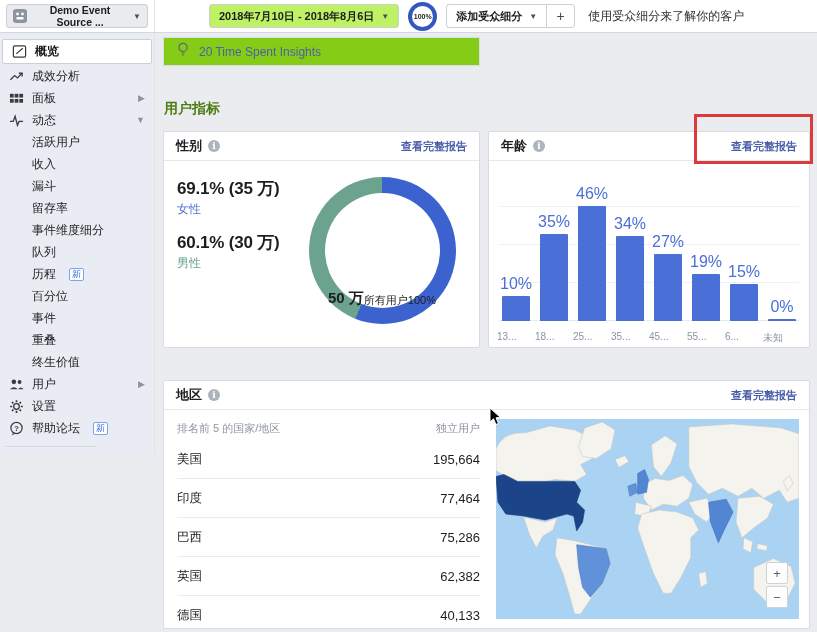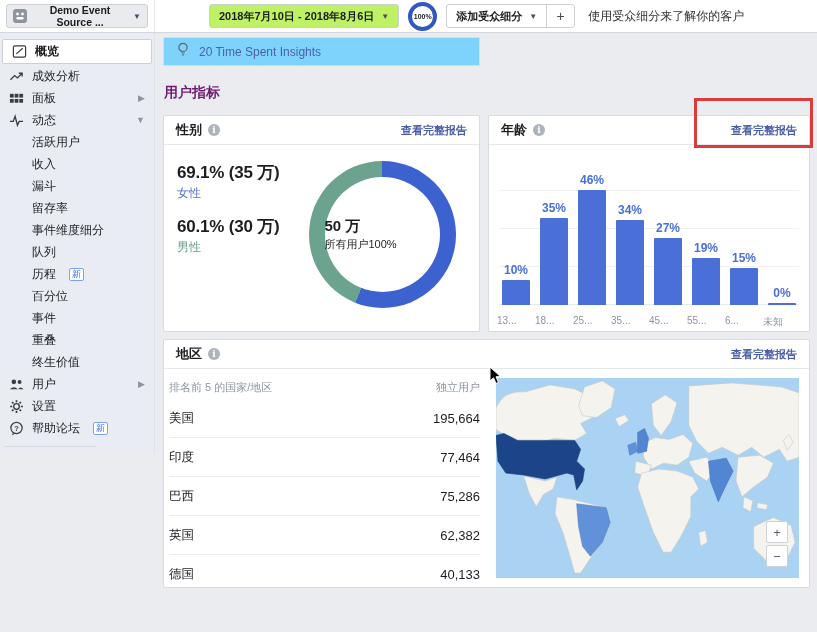--- a/index.html
+++ b/index.html
@@ -26,61 +26,61 @@
   .sidebar::after { content:""; position:absolute; bottom:7px; left:4px; width:92px; border-top:1px solid #d6dae1; }
   .sb-item { display:flex; align-items:center; gap:8px; height:22px; padding:0 9px; font-size:12px; color:#1c1e21; cursor:pointer; }
   .sb-item.sub { padding-left:32px; }
   .sb-item.sel { background:#fff; border:1px solid #ccd0d5; border-radius:2px; margin:0 2px 1px 2px; height:25px; font-weight:bold; }
   .sb-ico { width:15px; height:15px; display:flex; align-items:center; }
   .sb-chev { margin-left:auto; color:#8d949e; font-size:9px; }
   .sb-badge { margin-left:5px; border:1px solid #7aa3ef; color:#3d6ad6; background:#fff; font-size:9px; line-height:11px; padding:0 2px; border-radius:2px; }
 
   .content { flex:1; padding:4px 7px 0 8px; background:#eaecf0; position:relative; }
 
-  .insights-bar { width:317px; height:29px; background:#7dd3fc; border:1px solid #dadde1; display:flex; align-items:center; gap:9px; padding:0 12px; }
+  .insights-bar { width:317px; height:29px; background:#84cc16; border:1px solid #dadde1; display:flex; align-items:center; gap:9px; padding:0 12px; }
   .insights-link { font-size:12px; color:#4c5fa9; text-decoration:none; cursor:pointer; }
 
-  .section-title { font-size:14px; font-weight:bold; color:#701a75; margin:18px 0 13px 1px; }
+  .section-title { font-size:14px; font-weight:bold; color:#4d7c0f; margin:34px 0 13px 1px; }
 
   .cards-row { display:flex; gap:8px; position:relative; }
   .card { background:#fff; border:1px solid #d8dbe0; border-radius:2px; }
   .card-head { height:29px; display:flex; align-items:center; gap:6px; padding:0 12px; border-bottom:1px solid #e6e8eb; }
   .card-title { font-size:13px; font-weight:bold; color:#1c1e21; }
   .info-icon { width:12px; height:12px; border-radius:50%; background:#aeb4bb; color:#fff; font-size:9px; font-weight:bold; display:flex; align-items:center; justify-content:center; font-family:"DejaVu Serif",serif; }
   .card-link { margin-left:auto; font-size:11px; font-weight:bold; color:#4c5fa9; cursor:pointer; }
 
   
   .gender-card { width:317px; height:217px; }
   .gender-body { display:flex; padding:16px 10px 0 13px; }
   .g-stats { width:118px; }
   .g-pct { font-size:17px; font-weight:bold; color:#1c1e21; letter-spacing:-0.2px; }
   .g-label { font-size:12px; margin:1px 0 13px 0; }
   .donut-wrap { flex:1; display:flex; justify-content:center; }
   .donut { width:147px; height:147px; border-radius:50%; position:relative; }
-  .donut-hole { position:absolute; inset:16px; border-radius:50%; background:#fff; display:flex; flex-direction:column; align-items:flex-start; justify-content:center; }
+  .donut-hole { position:absolute; inset:16px; border-radius:50%; background:#fff; display:flex; flex-direction:row; align-items:flex-end; justify-content:center; }
   .donut-val { font-size:15px; font-weight:bold; color:#1c1e21; }
   .donut-sub { font-size:11px; color:#1c1e21; margin-top:1px; }
 
   
   .age-card { flex:1; height:217px; position:relative; }
   .age-body { position:relative; height:186px; padding:0 8px; }
   .gridline { position:absolute; left:10px; right:10px; height:1px; background:#f0f1f4; }
   .baseline { background:#e7e9ed; }
   .age-chart { position:absolute; left:8px; right:8px; bottom:26px; top:6px; display:flex; align-items:flex-end; }
   .age-slot { flex:1; display:flex; flex-direction:column; align-items:center; justify-content:flex-end; }
-  .bar-val { font-size:12px; font-weight:bold; color:#4a6fd6; margin-bottom:3px; }
+  .bar-val { font-size:16px; font-weight:normal; color:#4a6fd6; margin-bottom:3px; }
   .bar { width:28px; background:#4a6fd6; border-radius:1px 1px 0 0; }
   .age-xlabels { position:absolute; left:8px; right:8px; bottom:2px; display:flex; }
   .age-xlabels span { flex:1; text-align:left; font-size:10px; color:#8d949e; }
   .red-box { position:absolute; left:531px; top:-17px; width:119px; height:50px; border:3px solid #dc3b3b; z-index:6; pointer-events:none; }
 
   
-  .region-card { width:647px; height:249px; margin-top:7px; position:relative; }
+  .region-card { width:647px; height:249px; margin-top:32px; position:relative; }
   .region-body { display:flex; height:219px; }
-  .region-table { width:332px; padding:0 16px 0 5px; }
+  .region-table { width:332px; padding:0 16px 0 13px; }
   .rt-head { display:flex; justify-content:space-between; font-size:11px; color:#8d949e; padding:11px 0 4px; }
   .rt-row { display:flex; justify-content:space-between; align-items:center; font-size:12.5px; color:#1c1e21; padding:10.5px 0; border-bottom:1px solid #eaebee; }
   .rt-row:last-child { border-bottom:none; }
   .map-wrap { flex:1; margin:9px 10px 10px 0; position:relative; }
   .map-wrap svg { display:block; width:100%; height:100%; }
   .map-zoom { position:absolute; right:11px; bottom:11px; display:flex; flex-direction:column; gap:2px; }
   .map-zoom button { width:22px; height:22px; background:#fdfdfd; border:1px solid #cfd2d6; border-radius:2px; font-size:13px; color:#5a5f66; cursor:pointer; line-height:1; }
   .cursor { position:absolute; left:325px; top:26px; z-index:7; pointer-events:none; }
 </style>
 </head>

